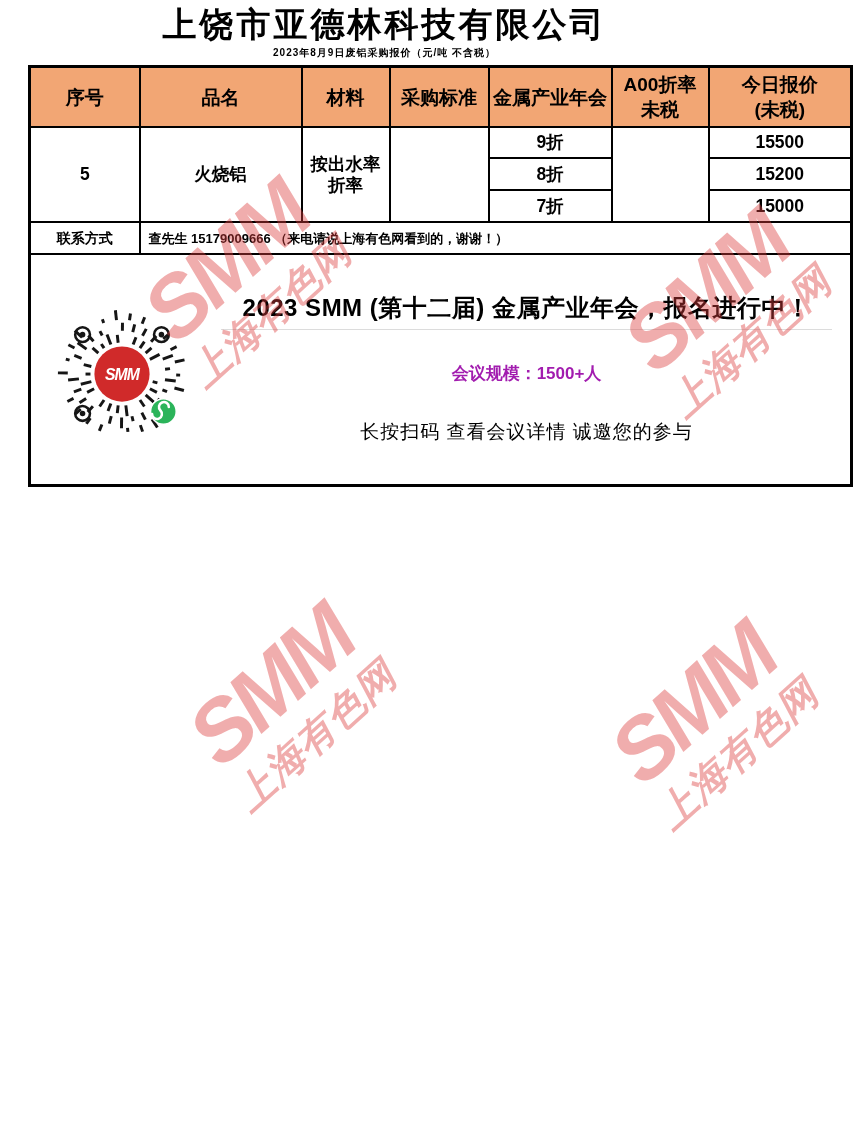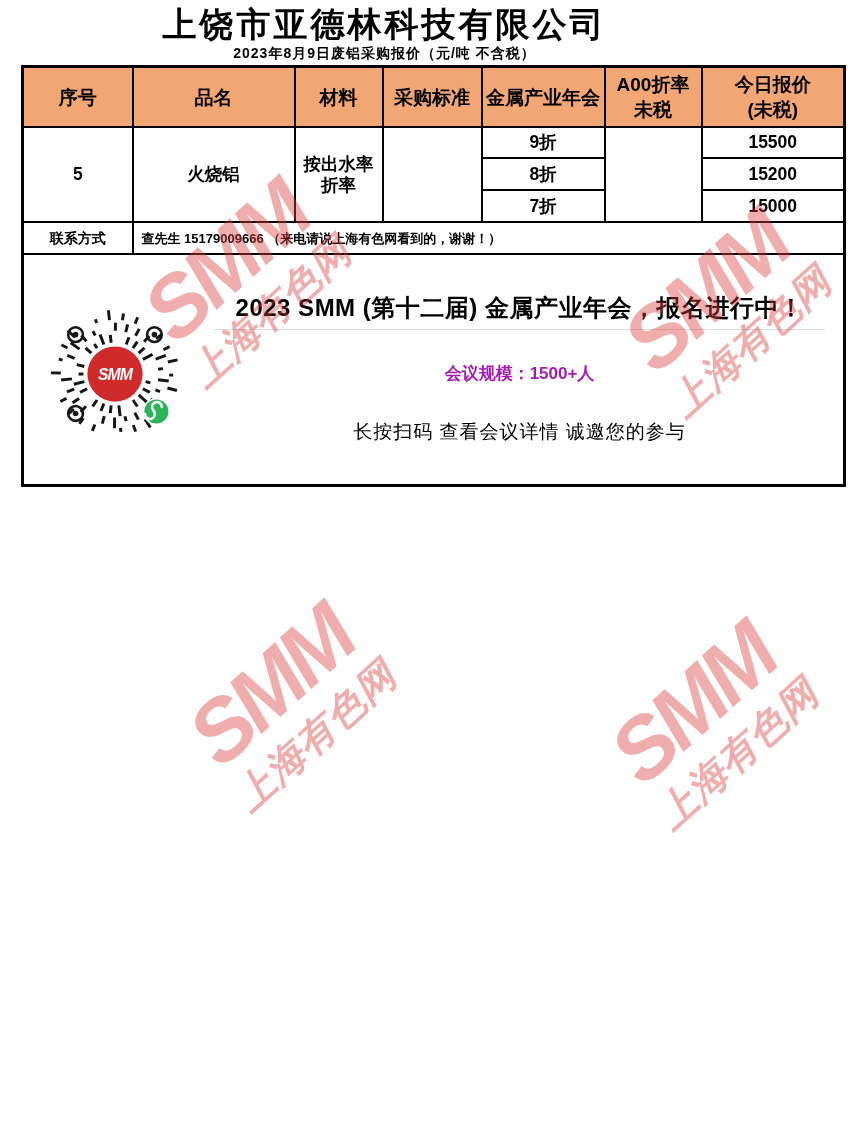--- a/index.html
+++ b/index.html
@@ -8,28 +8,28 @@
     font-family:"Liberation Sans","DejaVu Sans",sans-serif;color:#000;
   }
   .page{position:relative;width:769px;height:1146px;}
 
   
   .doc-title{
     text-align:center;font-size:34px;font-weight:bold;letter-spacing:3px;
     padding-top:5px;line-height:38px;
   }
   .doc-subtitle{
-    text-align:center;font-size:14px;font-weight:bold;letter-spacing:1px;
+    text-align:center;font-size:10px;font-weight:bold;letter-spacing:1px;
     line-height:18px;margin-top:1px;
   }
 
   
   table.price-table{
     border-collapse:collapse;table-layout:fixed;
-    margin:3px 0 0 21px;width:822px;
+    margin:3px 0 0 28px;width:822px;
     border:3px solid #000;
   }
   .price-table th,.price-table td{
     border:2px solid #000;text-align:center;vertical-align:middle;
     white-space:pre-line;padding:0 2px;overflow:hidden;
   }
   .price-table th{
     background:var(--header-bg,#F2A674);
     font-size:19px;font-weight:bold;height:58px;line-height:25px;
   }

